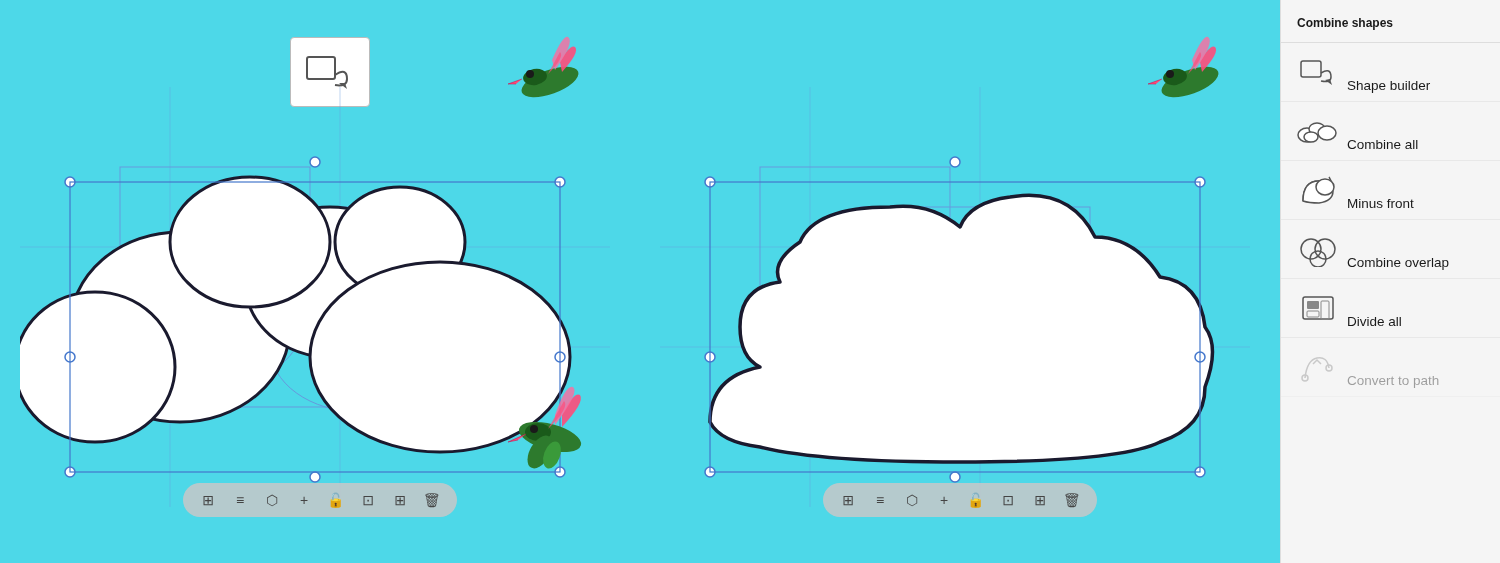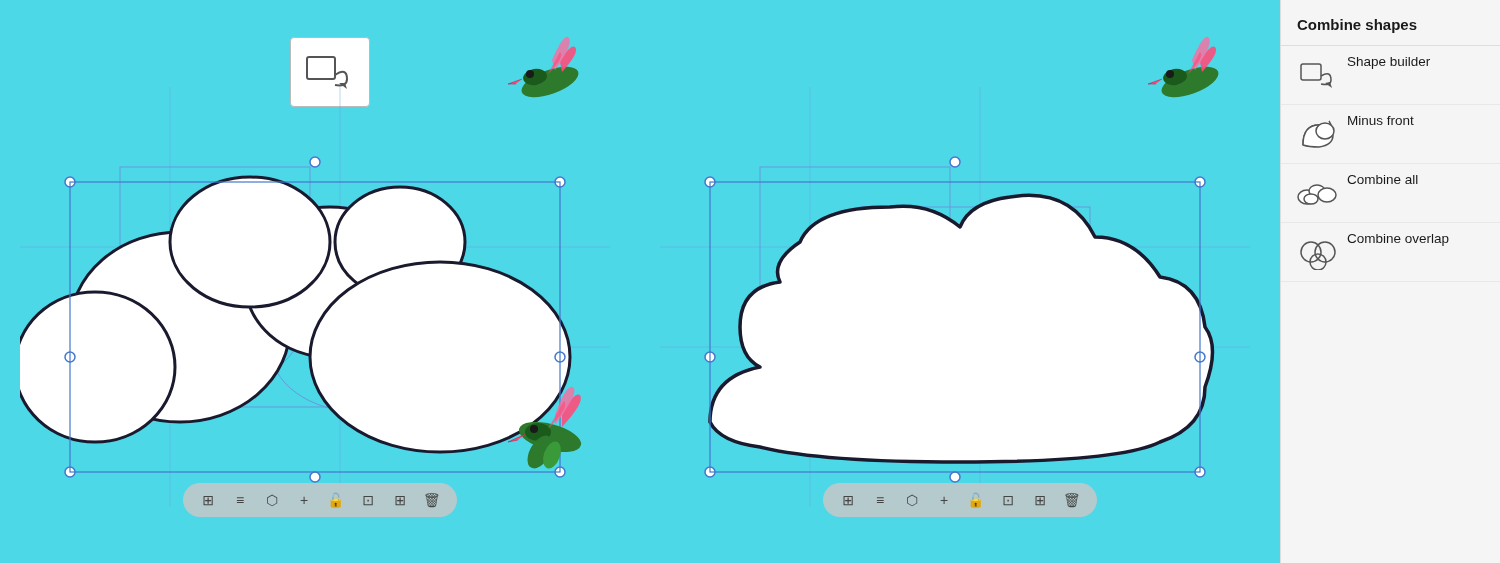--- a/index.html
+++ b/index.html
@@ -21,29 +21,29 @@
     }
     .panel {
       width: 232px;
       background: #f5f5f5;
       border-left: 1px solid #ddd;
       padding: 12px 0;
       display: flex;
       flex-direction: column;
     }
     .panel-title {
-      font-size: 15px;
+      font-size: 12px;
       font-weight: 700;
       padding: 4px 16px 12px 16px;
       color: #1a1a1a;
       border-bottom: 1px solid #ddd;
     }
     .panel-item {
       display: flex;
-      align-items: flex-start;
+      align-items: flex-end;
       padding: 8px 16px;
       cursor: pointer;
       border-bottom: 1px solid #e8e8e8;
       min-height: 54px;
     }
     .panel-item.disabled {
       opacity: 0.4;
       cursor: default;
     }
     .panel-icon {
@@ -274,47 +274,69 @@
         <rect x="2" y="6" width="20" height="16" rx="2" fill="none" stroke="#555" stroke-width="1.5"></rect>
         <path d="M22 18 Q32 12 32 22 Q32 28 22 26" fill="none" stroke="#555" stroke-width="1.5"></path>
         <path d="M26 25 L33 30 L31 24 Z" fill="#555"></path>
       </svg>
     </div>
     <span class="panel-label">Shape builder</span>
   </div>
 
   <div class="panel-item">
     <div class="panel-icon">
-      <svg width="38" height="34" viewBox="0 0 38 34">
-        <path d="M4 28 Q4 8 20 8 Q28 8 32 18 Q34 10 30 4" fill="white" stroke="#555" stroke-width="1.5" stroke-linejoin="round"></path>
-        <path d="M4 28 Q4 8 20 8 Q30 8 34 18 Q34 28 20 30 Q10 30 4 28 Z" fill="white" stroke="#555" stroke-width="1.5"></path>
-        <ellipse cx="26" cy="14" rx="9" ry="8" fill="white" stroke="#555" stroke-width="1.5"></ellipse>
-      </svg>
-    </div>
-    <span class="panel-label">Minus front</span>
-  </div>
-
-  <div class="panel-item">
-    <div class="panel-icon">
       <svg width="42" height="32" viewBox="0 0 42 32">
         <ellipse cx="10" cy="20" rx="9" ry="7" fill="white" stroke="#555" stroke-width="1.5"></ellipse>
         <ellipse cx="20" cy="14" rx="8" ry="6" fill="white" stroke="#555" stroke-width="1.5"></ellipse>
         <ellipse cx="30" cy="18" rx="9" ry="7" fill="white" stroke="#555" stroke-width="1.5"></ellipse>
         <ellipse cx="14" cy="22" rx="7" ry="5" fill="white" stroke="#555" stroke-width="1.5"></ellipse>
       </svg>
     </div>
     <span class="panel-label">Combine all</span>
   </div>
 
+  <div class="panel-item">
+    <div class="panel-icon">
+      <svg width="38" height="34" viewBox="0 0 38 34">
+        <path d="M4 28 Q4 8 20 8 Q28 8 32 18 Q34 10 30 4" fill="white" stroke="#555" stroke-width="1.5" stroke-linejoin="round"></path>
+        <path d="M4 28 Q4 8 20 8 Q30 8 34 18 Q34 28 20 30 Q10 30 4 28 Z" fill="white" stroke="#555" stroke-width="1.5"></path>
+        <ellipse cx="26" cy="14" rx="9" ry="8" fill="white" stroke="#555" stroke-width="1.5"></ellipse>
+      </svg>
+    </div>
+    <span class="panel-label">Minus front</span>
+  </div>
+
 
   <div class="panel-item">
     <div class="panel-icon">
       <svg width="42" height="36" viewBox="0 0 42 36">
         <circle cx="14" cy="18" r="10" fill="none" stroke="#555" stroke-width="1.5"></circle>
         <circle cx="28" cy="18" r="10" fill="none" stroke="#555" stroke-width="1.5"></circle>
         <circle cx="21" cy="28" r="8" fill="none" stroke="#555" stroke-width="1.5"></circle>
       </svg>
     </div>
     <span class="panel-label">Combine overlap</span>
   </div>
 
-
+  <div class="panel-item">
+    <div class="panel-icon">
+      <svg width="38" height="34" viewBox="0 0 38 34">
+        <rect x="4" y="6" width="30" height="22" rx="2" fill="none" stroke="#555" stroke-width="1.5"></rect>
+        <rect x="8" y="10" width="12" height="8" rx="1" fill="#888"></rect>
+        <rect x="8" y="20" width="12" height="6" rx="1" fill="none" stroke="#888" stroke-width="1"></rect>
+        <rect x="22" y="10" width="8" height="18" rx="1" fill="none" stroke="#888" stroke-width="1"></rect>
+      </svg>
+    </div>
+    <span class="panel-label">Divide all</span>
+  </div>
+
+  <div class="panel-item disabled">
+    <div class="panel-icon">
+      <svg width="38" height="34" viewBox="0 0 38 34">
+        <path d="M6 28 Q8 10 18 8 Q28 6 30 18" fill="none" stroke="#888" stroke-width="1.5"></path>
+        <circle cx="6" cy="28" r="3" fill="none" stroke="#888" stroke-width="1.5"></circle>
+        <circle cx="30" cy="18" r="3" fill="none" stroke="#888" stroke-width="1.5"></circle>
+        <path d="M14 14 L18 10 L22 14" fill="none" stroke="#888" stroke-width="1.5"></path>
+      </svg>
+    </div>
+    <span class="panel-label">Convert to path</span>
+  </div>
 </div>
 
 </body></html>

